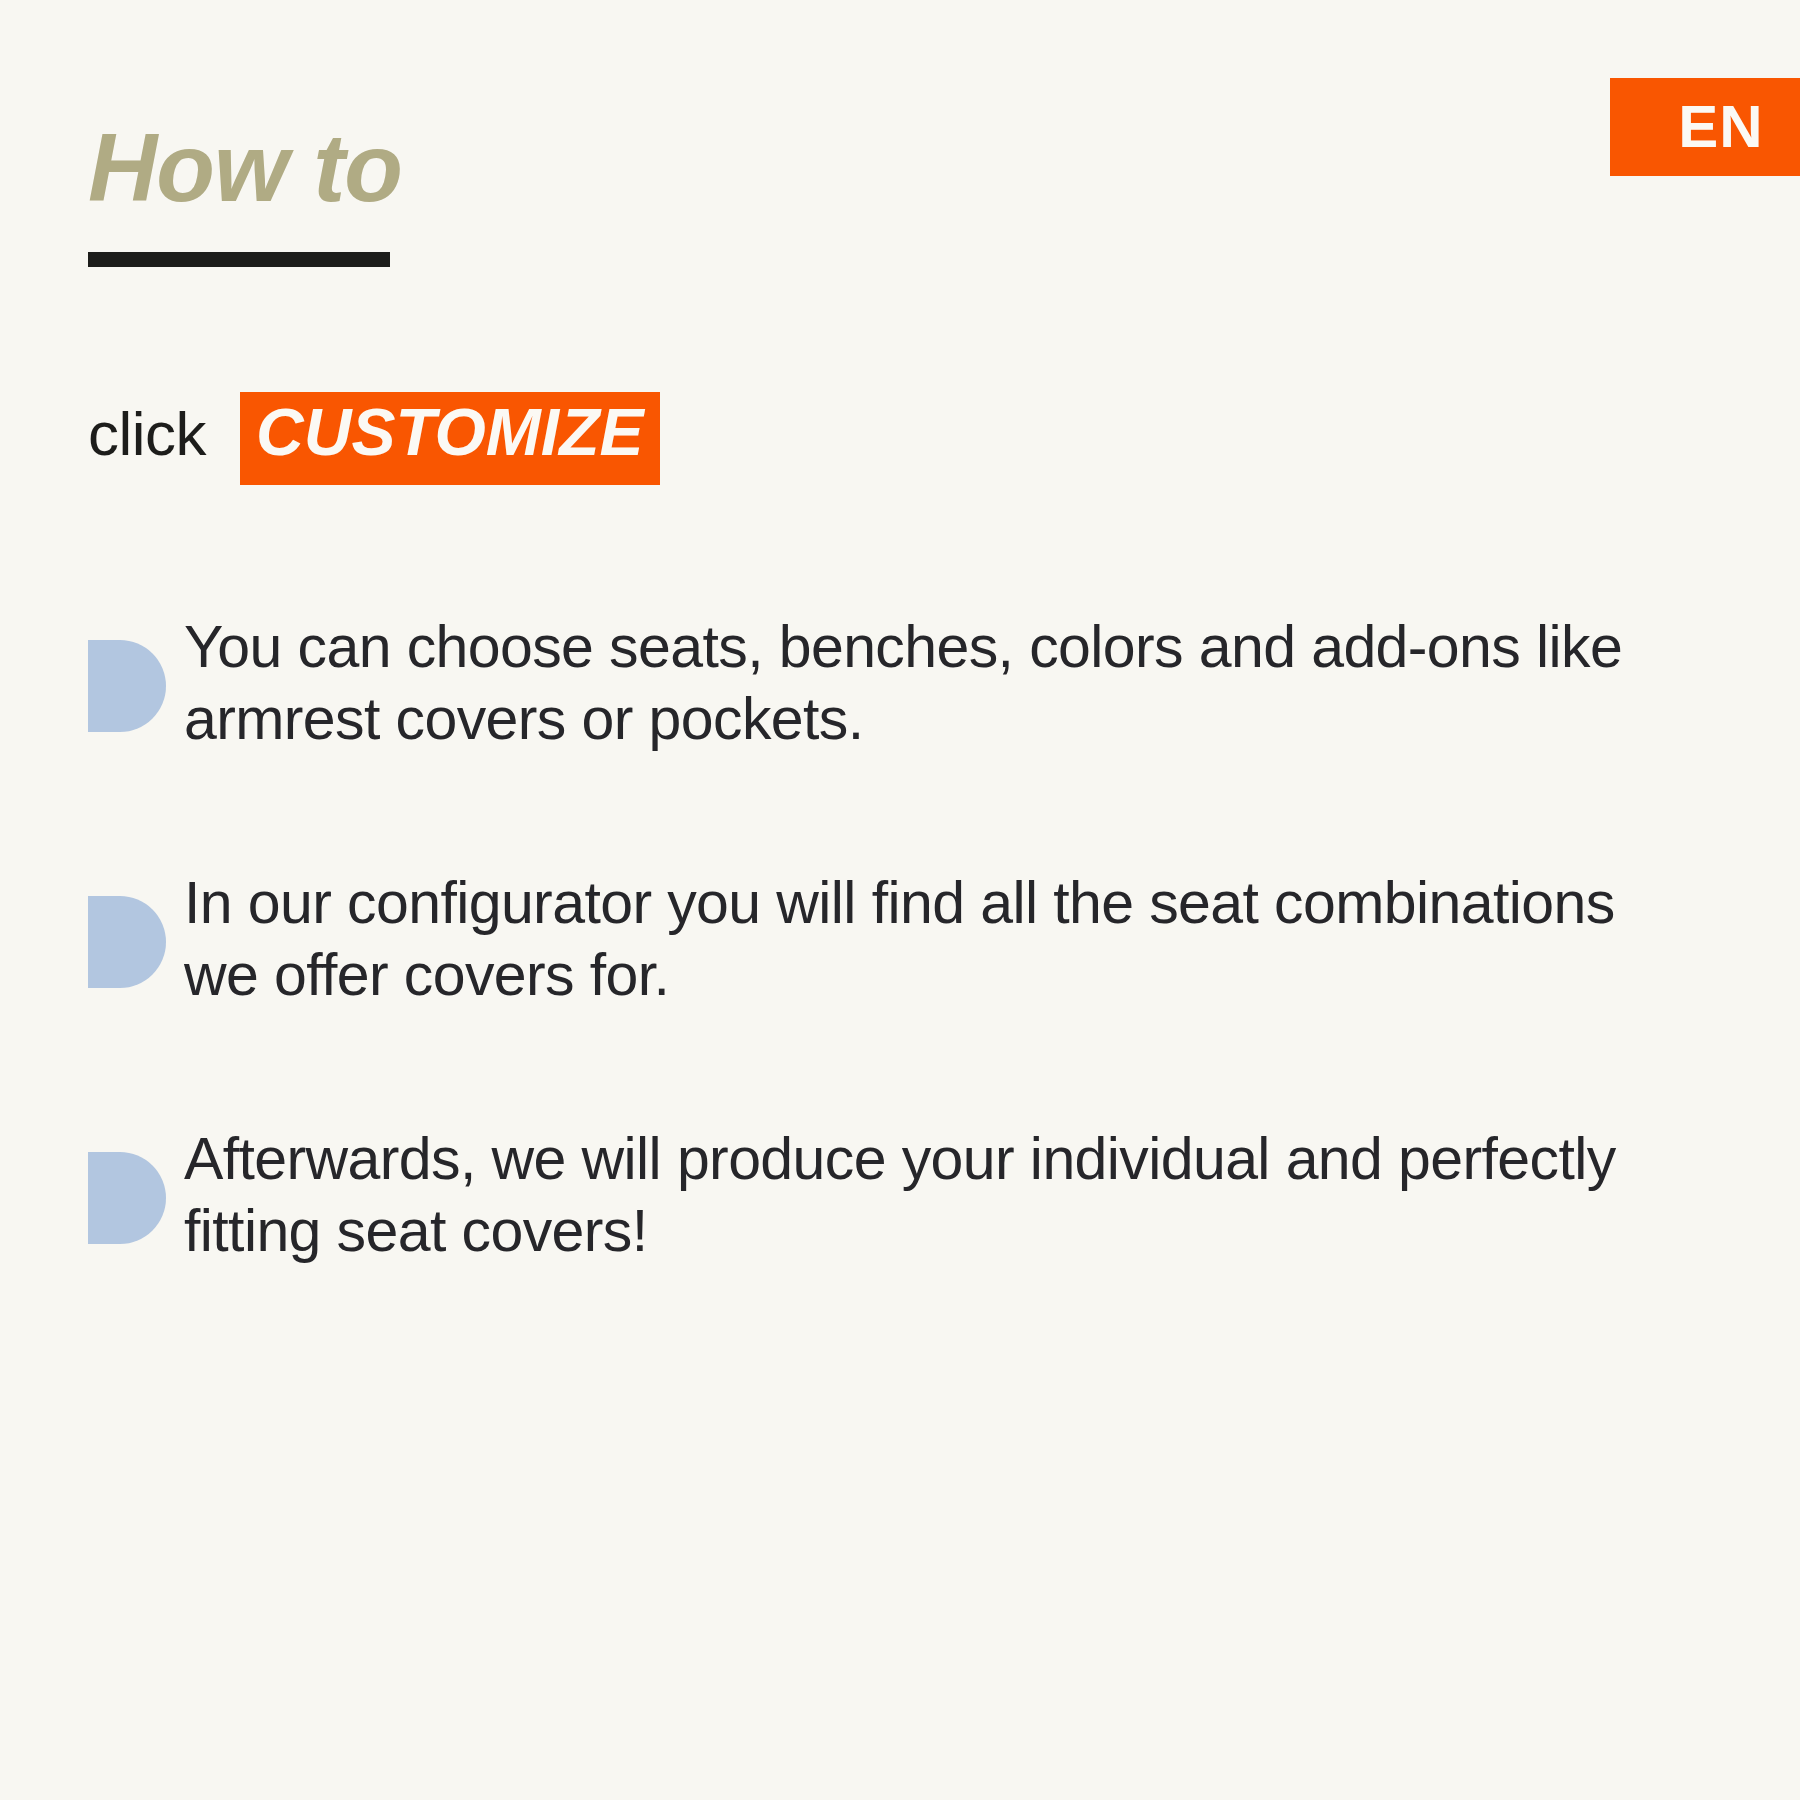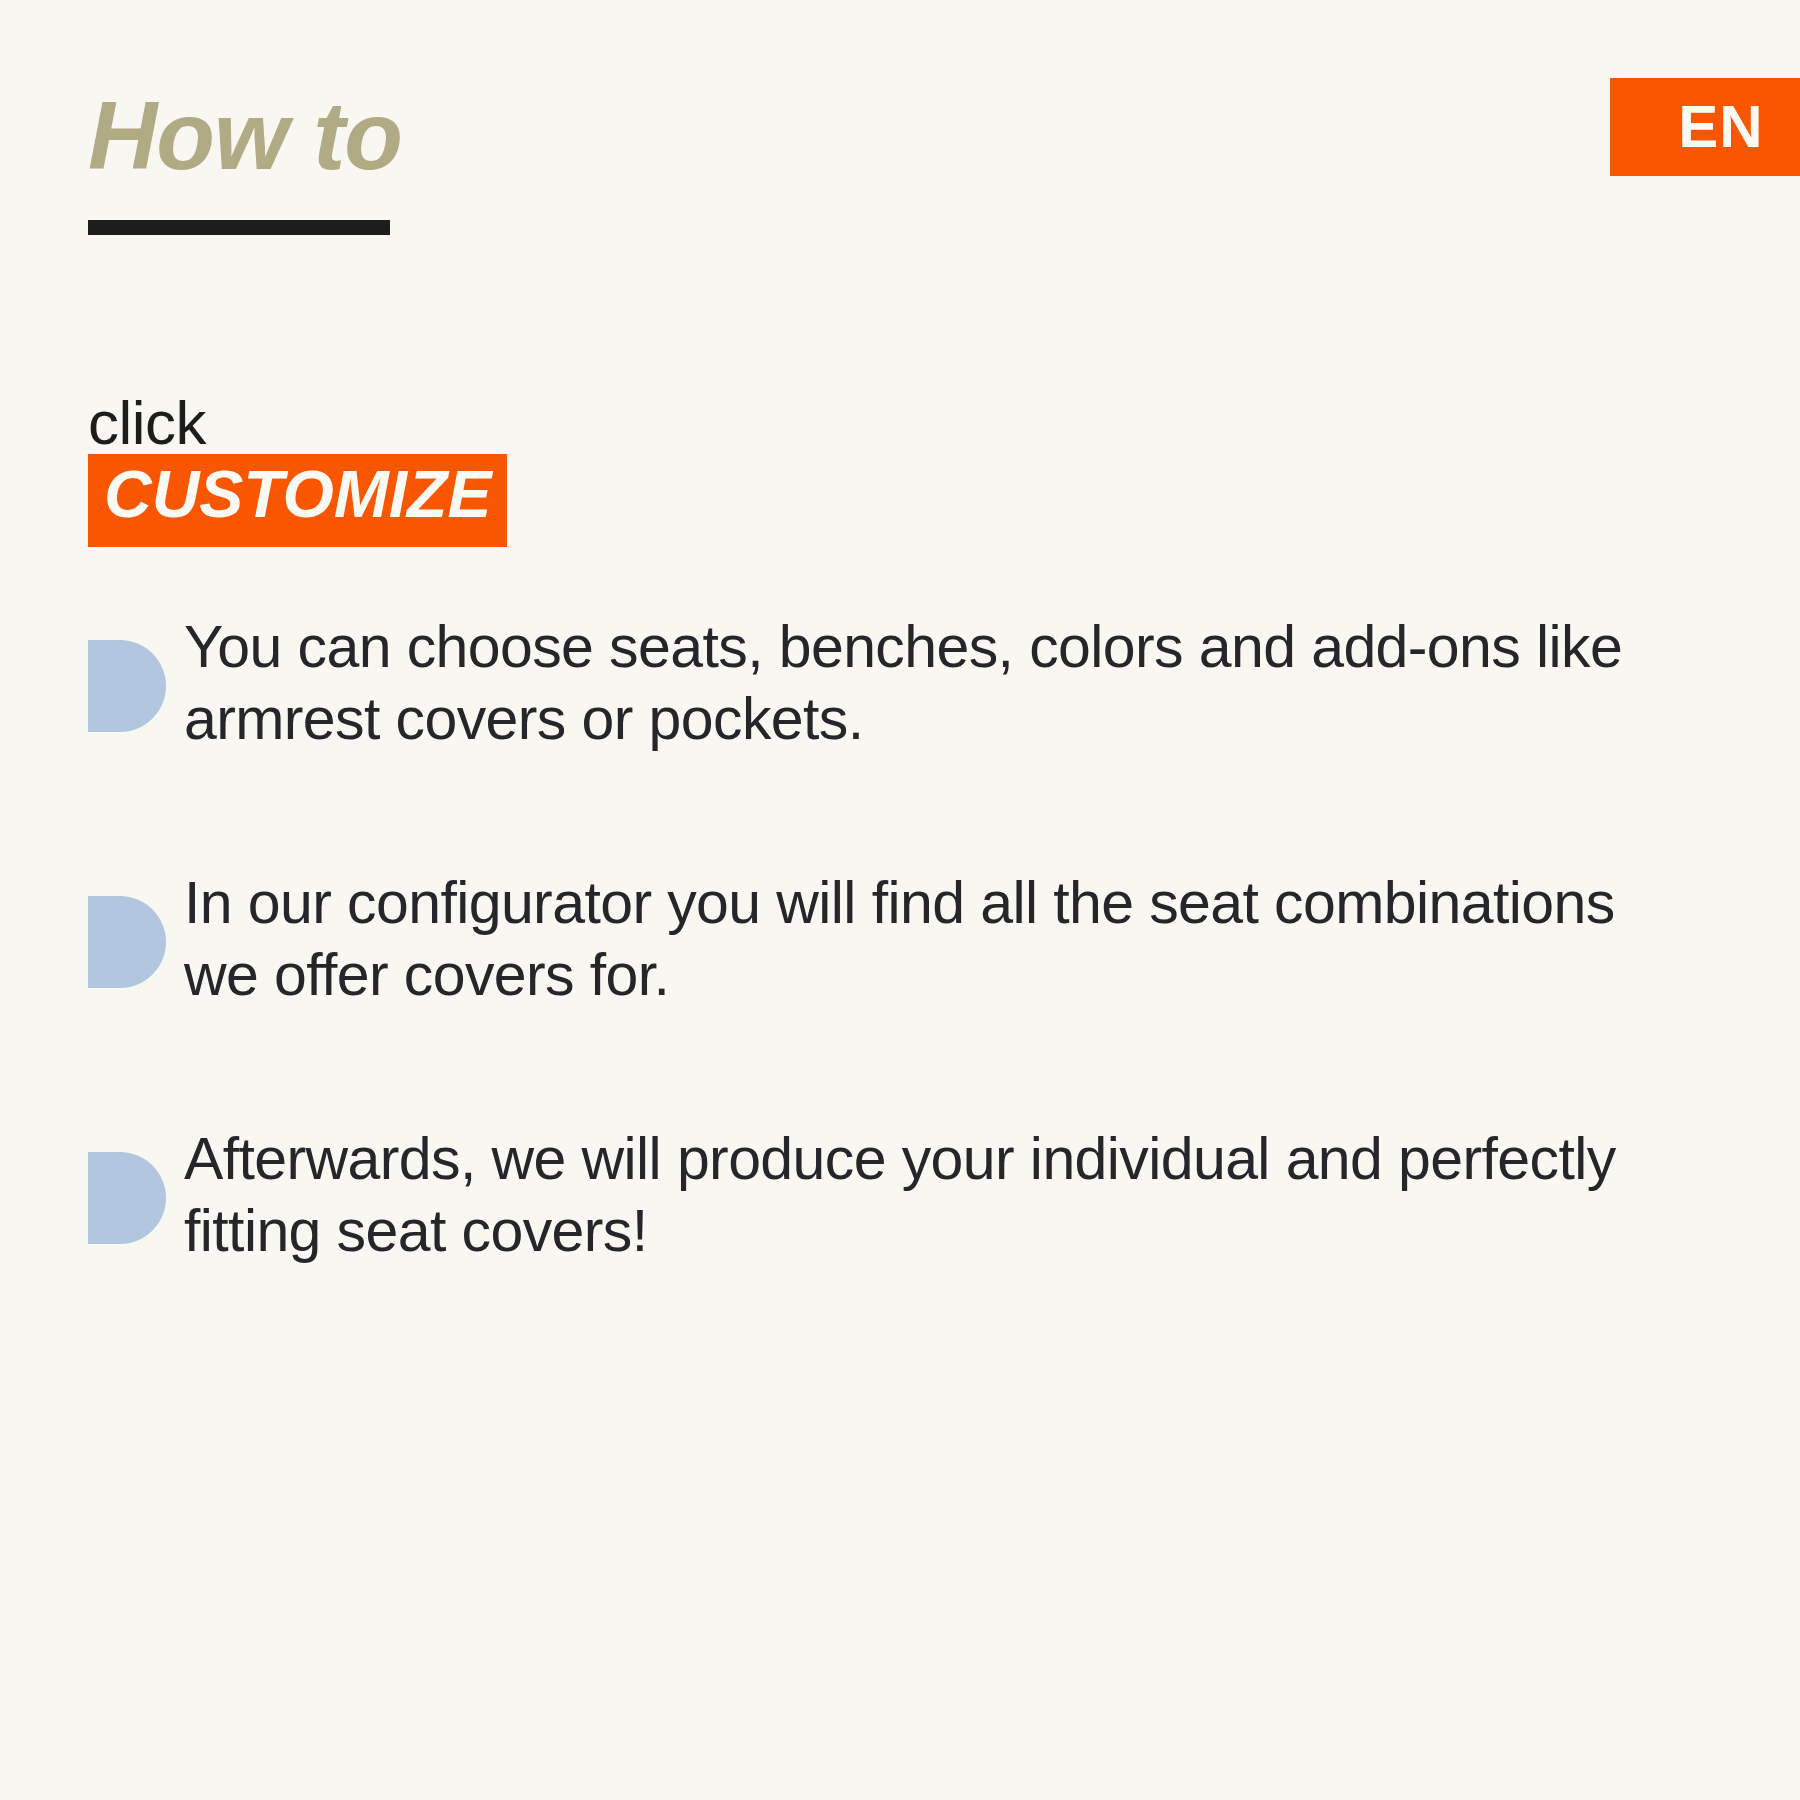--- a/index.html
+++ b/index.html
@@ -40,21 +40,21 @@
     font-weight: 700;
     font-size: 60px;
     letter-spacing: 1px;
     line-height: 1;
     margin-left: 22px;
   }
 
   
   .title-block {
     position: absolute;
-    top: 88px;
+    top: 120px;
     left: 88px;
     text-align: center;
   }
   .title {
     font-family: "Liberation Sans", sans-serif;
     font-style: italic;
     font-weight: 700;
     font-size: 96px;
     line-height: 1.0;
     color: #b0ab84;
@@ -70,21 +70,20 @@
   }
 
   
   .cta-line {
     position: absolute;
     top: 392px;
     left: 88px;
     display: flex;
     align-items: baseline;
     gap: 0;
-    flex-direction: column;
   }
   .cta-prefix {
     font-family: "Liberation Sans", sans-serif;
     font-weight: 400;
     font-size: 62px;
     color: #1d1d1b;
     line-height: 1;
     letter-spacing: -0.5px;
     margin-right: 34px;
   }

